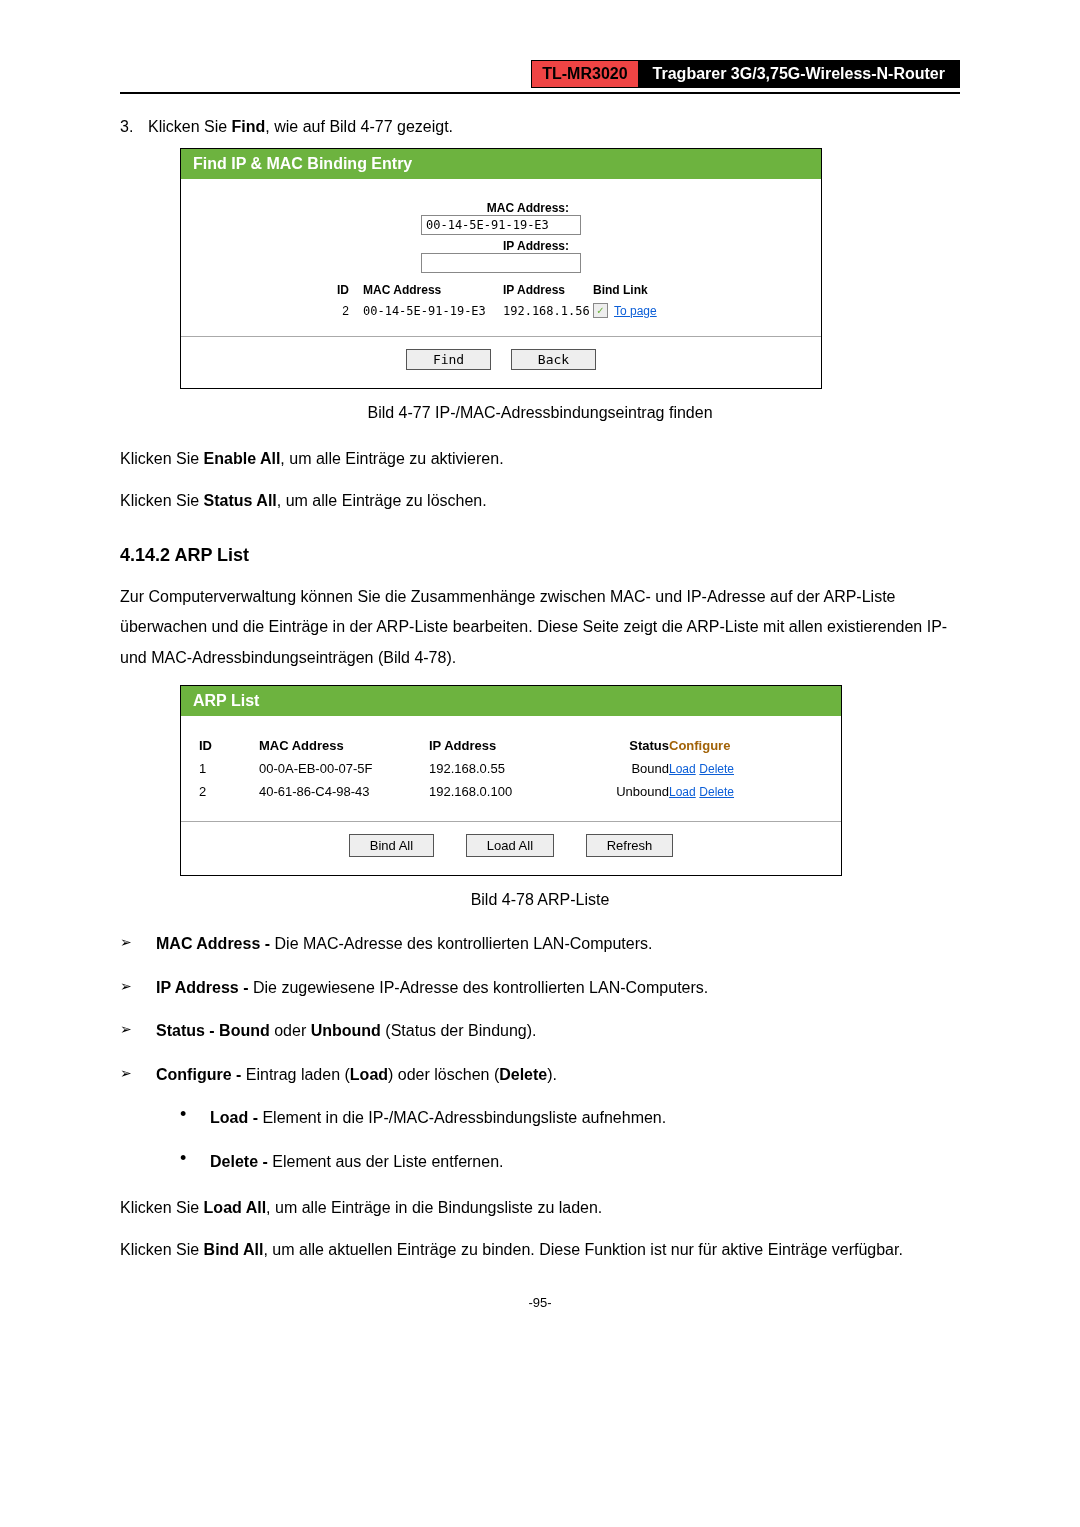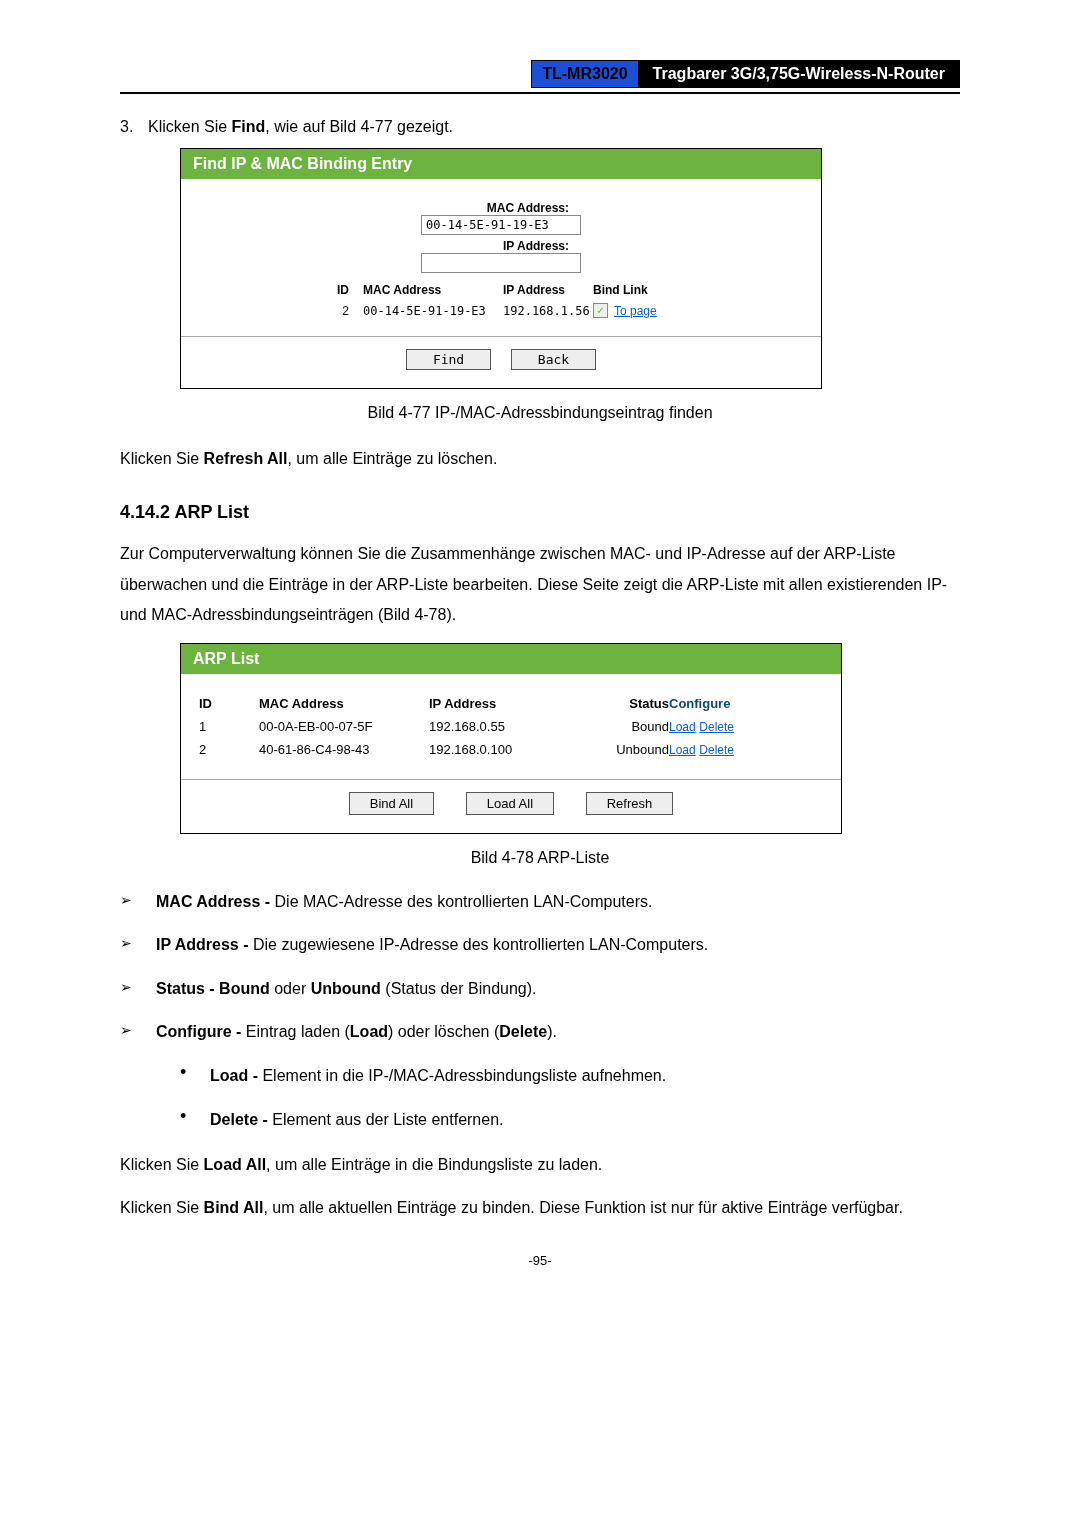--- a/index.html
+++ b/index.html
@@ -14,21 +14,21 @@
   .page {
     padding: 60px 120px 40px 120px;
   }
   .header {
     display: flex;
     justify-content: flex-end;
     align-items: stretch;
     margin-bottom: 4px;
   }
   .header-model {
-    background: #1d4ed8;
+    background: #ef4444;
     color: #000;
     font-weight: bold;
     padding: 4px 10px;
     border: 1px solid #000;
     border-right: none;
   }
   .header-desc {
     background: #000;
     color: #fff;
     font-weight: bold;
@@ -251,37 +251,40 @@
       <div class="btnrow">
         <button class="btn">Find</button>
         <button class="btn">Back</button>
       </div>
     </div>
   </div>
 
   <div class="caption">Bild 4-77 IP-/MAC-Adressbindungseintrag finden</div>
 
   <p class="para">
-    <span>Klicken Sie </span><b>Refresh All</b><span>, um alle Einträge zu löschen.</span>
+    <span>Klicken Sie </span><b>Enable All</b><span>, um alle Einträge zu aktivieren.</span>
+  </p>
+  <p class="para">
+    <span>Klicken Sie </span><b>Status All</b><span>, um alle Einträge zu löschen.</span>
   </p>
 
   <h3 class="section">4.14.2  ARP List</h3>
 
   <p class="para">Zur Computerverwaltung können Sie die Zusammenhänge zwischen MAC- und IP-Adresse auf der ARP-Liste überwachen und die Einträge in der ARP-Liste bearbeiten. Diese Seite zeigt die ARP-Liste mit allen existierenden IP- und MAC-Adressbindungseinträgen (Bild 4-78).</p>
 
   <div class="panel panel-wide">
     <div class="panel-head">ARP List</div>
     <div class="panel-body">
       <div class="arp-table">
         <div class="arp-head">
           <div class="arp-c1">ID</div>
           <div class="arp-c2">MAC Address</div>
           <div class="arp-c3">IP Address</div>
           <div class="arp-c4">Status</div>
-          <div class="arp-c5" style="color:#0c4a6e">Configure</div>
+          <div class="arp-c5" style="color:#a16207">Configure</div>
         </div>
         <div class="arp-row">
           <div class="arp-c1">1</div>
           <div class="arp-c2">00-0A-EB-00-07-5F</div>
           <div class="arp-c3">192.168.0.55</div>
           <div class="arp-c4">Bound</div>
           <div class="arp-c5">
             <span class="link">Load</span>
             <span> </span>
             <span class="link">Delete</span>

